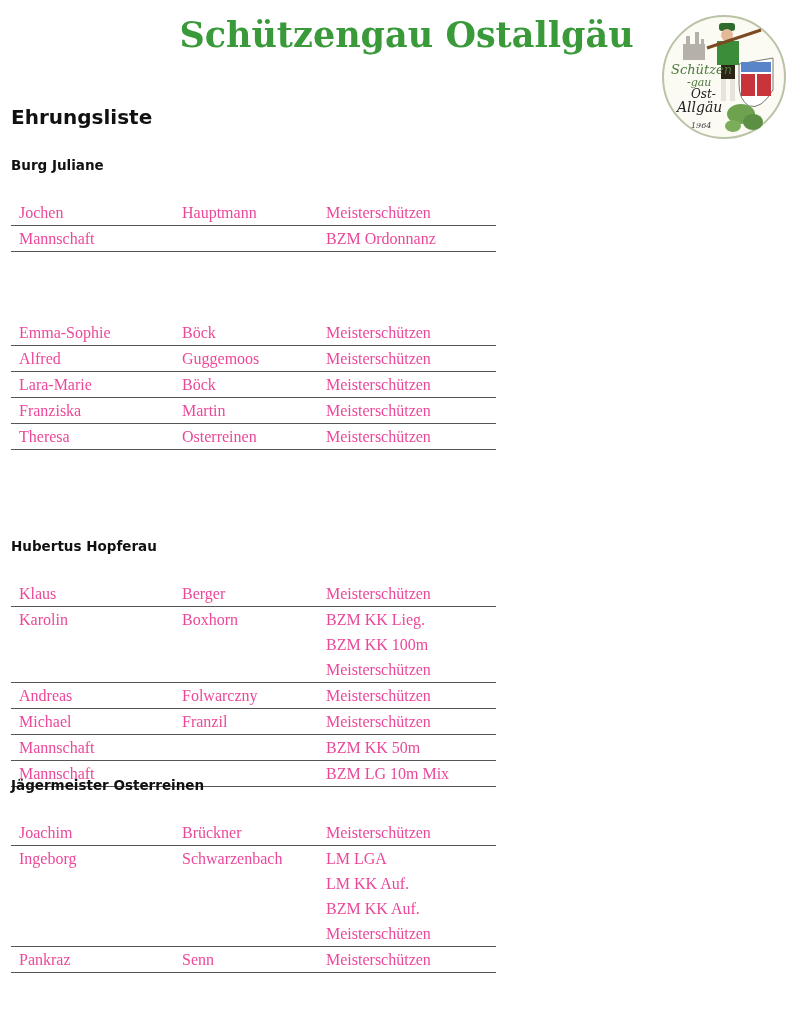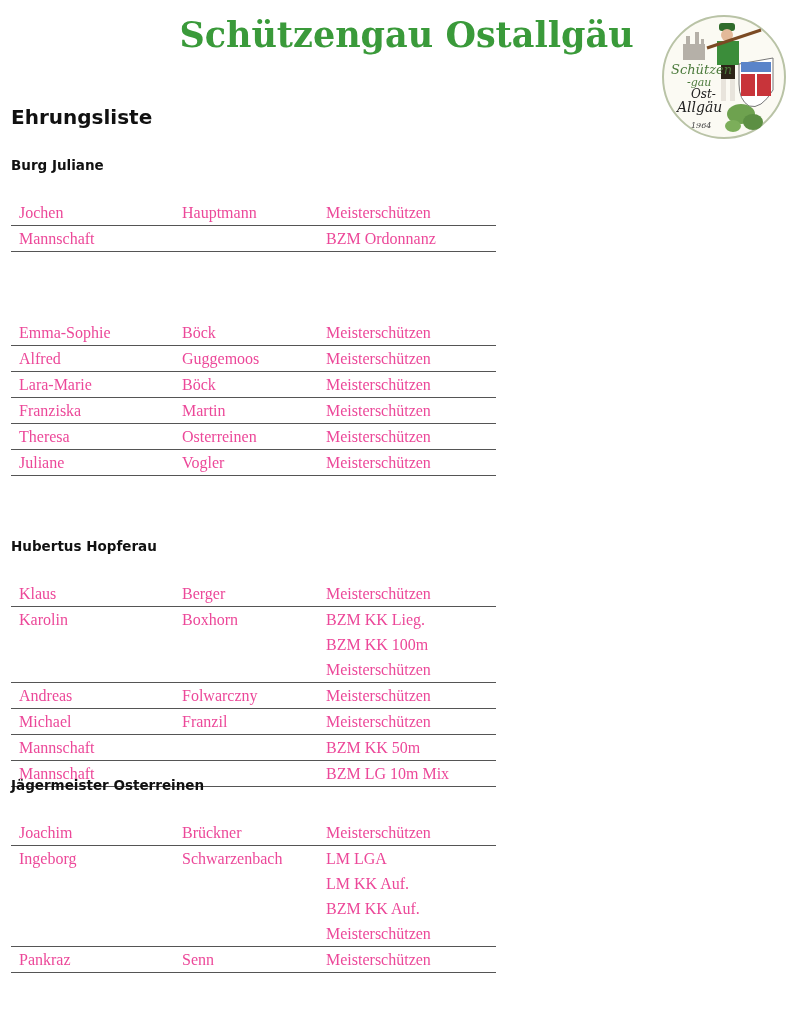--- a/index.html
+++ b/index.html
@@ -128,27 +128,20 @@
             <span class="award">Meisterschützen</span>
           </td>
     </tr>
     <tr class="row">
       <td class="c1">Theresa</td>
       <td class="c2">Osterreinen</td>
       <td class="c3">
             <span class="award">Meisterschützen</span>
           </td>
     </tr>
-    <tr class="row">
-      <td class="c1">Juliane</td>
-      <td class="c2">Vogler</td>
-      <td class="c3">
-            <span class="award">Meisterschützen</span>
-          </td>
-    </tr>
   </tbody>
     </table>
 </div>
 
 <div class="section" style="top:536px;">
   <h3 class="club">Hubertus Hopferau</h3>
   <table class="table">
     <tbody>
         <tr class="row">
       <td class="c1">Klaus</td>

